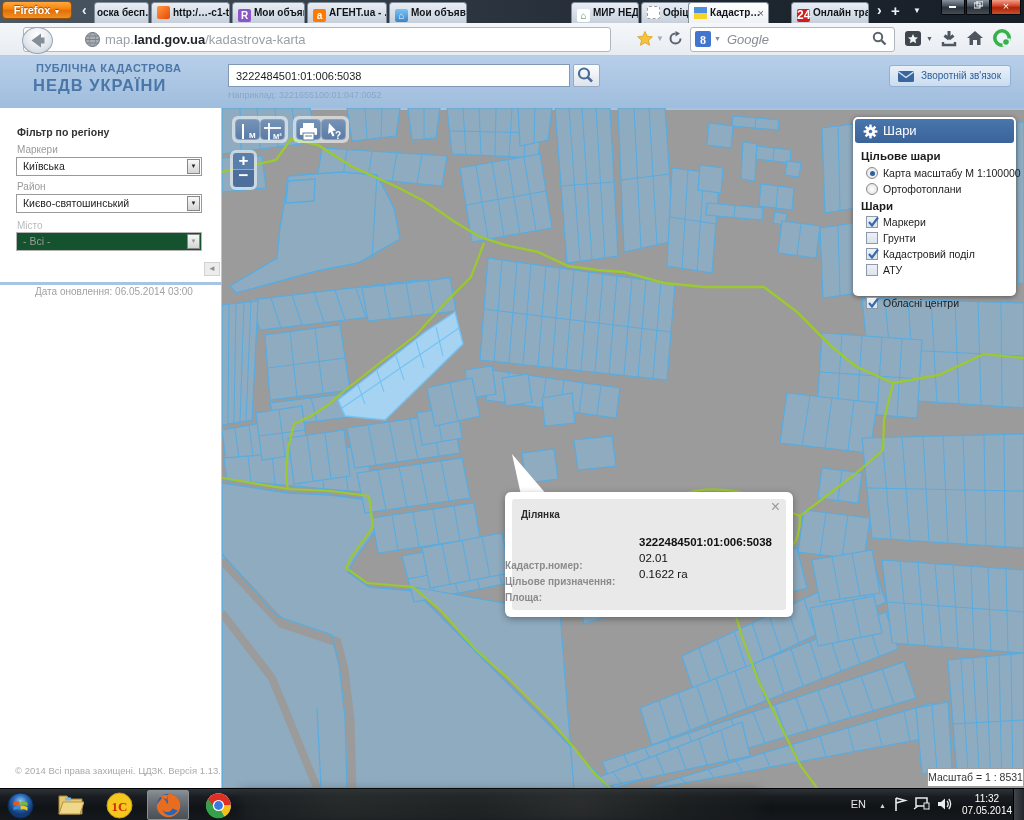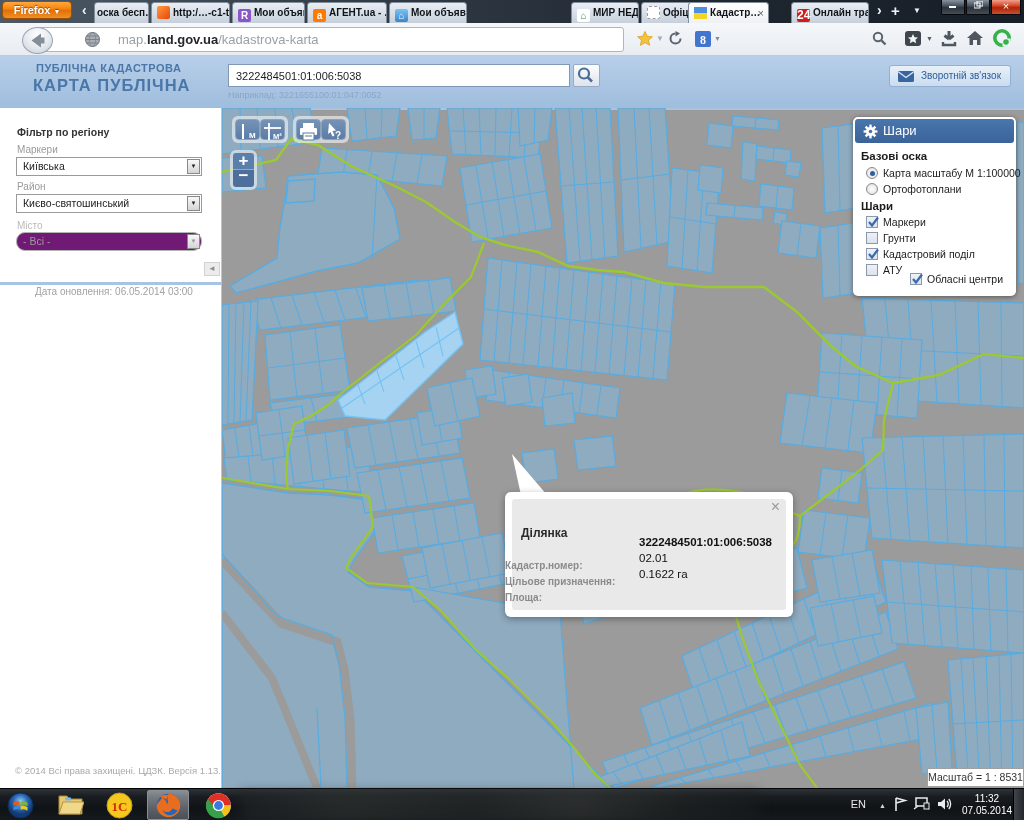--- a/index.html
+++ b/index.html
@@ -16,21 +16,21 @@
 .tab.active{background:linear-gradient(#ffffff,#eef1f5);z-index:3;}
 .tfav{display:inline-block;width:13px;height:13px;vertical-align:-3px;margin-right:3px;border-radius:2px;
  font-size:10px;line-height:13px;text-align:center;color:#fff;font-weight:bold;}
 .tscroll{position:absolute;color:#eef2f6;font-size:14px;font-weight:bold;top:2px;}
 .wb{position:absolute;top:0;width:24px;height:15px;border:1px solid #06080c;border-top:none;
  background:linear-gradient(#88929e,#4a545f 40%,#2a323c 55%,#454e58);color:#e8ecf0;text-align:center;
  font-size:8px;line-height:13px;border-radius:0 0 2px 2px;}
 
 #navbar{position:absolute;left:0;top:23px;width:1024px;height:33px;
  background:linear-gradient(#f5f7fa,#e8ecf1);border-bottom:1px solid #c3c9d1;}
-#urlbar{position:absolute;left:36px;top:4px;width:588px;height:25px;background:#fff;
+#urlbar{position:absolute;left:23px;top:4px;width:588px;height:25px;background:#fff;
  border:1px solid #aeb6c0;border-radius:3px;font-size:13px;color:#8b9098;line-height:23px;padding-left:81px;}
 #urlbar b{color:#24272b;font-weight:bold;}
 #backbtn{position:absolute;left:22px;top:4px;width:31px;height:27px;border-radius:50%;
  background:radial-gradient(circle at 50% 30%,#ffffff,#e4e9ef 55%,#c4ccd6);border:1px solid #9aa4b2;}
 #globe{position:absolute;left:85px;top:9px;width:15px;height:15px;}
 #searchbox{position:absolute;left:690px;top:4px;width:205px;height:25px;background:#fff;
  border:1px solid #aeb6c0;border-radius:3px;font-size:13px;color:#878c94;font-style:italic;line-height:23px;padding-left:36px;}
 .navico{position:absolute;top:10px;}
 
 #pghead{position:absolute;left:0;top:56px;width:1024px;height:52px;
@@ -46,21 +46,21 @@
  background:linear-gradient(#e9f1fa,#cadcef);border:1px solid #93b0d2;border-radius:3px;
  font-size:10px;color:#2f5c96;line-height:20px;padding-left:31px;}
 
 #sidebar{position:absolute;left:0;top:108px;width:222px;height:680px;background:#fff;border-right:1px solid #c4c4c4;}
 #sbtitle{position:absolute;left:17px;top:18px;font-size:10.5px;font-weight:bold;color:#333;}
 .sblabel{position:absolute;left:17px;font-size:10px;color:#9a9a9a;}
 .sbsel{position:absolute;left:16px;width:186px;height:19px;background:#fff;border:1px solid #9a9a9a;
  font-size:10.5px;color:#222;line-height:17px;padding-left:6px;white-space:nowrap;}
 .sbbtn{position:absolute;right:1px;top:1px;width:13px;height:15px;background:linear-gradient(#f8f8f8,#d4d4d4);
  border:1px solid #888;text-align:center;line-height:13px;font-size:6px;color:#222;}
-#sbsel3{background:#701a75;color:#9a9a9a;border-color:#b4b4b4;border-radius:9px;}
+#sbsel3{background:#14532d;color:#9a9a9a;border-color:#b4b4b4;}
 #collapse{position:absolute;left:204px;top:154px;width:16px;height:14px;background:#ececec;border:1px solid #d2d2d2;
  color:#909090;font-size:8px;text-align:center;line-height:12px;}
 #sbline{position:absolute;left:0;top:174px;width:222px;height:3px;background:#a8c4e4;}
 #sbdate{position:absolute;left:35px;top:178px;font-size:10px;color:#a2a2a2;white-space:nowrap;}
 #sbfoot{position:absolute;left:15px;top:657px;font-size:9.5px;color:#aaa;white-space:nowrap;}
 
 #map{position:absolute;left:222px;top:108px;width:802px;height:680px;background:#9b9b9b;overflow:hidden;}
 #mapsvg{position:absolute;left:0;top:0;}
 .tgroup{position:absolute;background:rgba(255,255,255,0.55);border-radius:6px;padding:3px;height:27px;}
 .tbtn{float:left;width:25px;height:21px;background:linear-gradient(#7693b6,#5a7ca6);border:1px solid #8ba1bd;
@@ -75,21 +75,21 @@
  background:linear-gradient(#4976ac,#3a639a);color:#fff;font-size:13px;line-height:24px;padding-left:28px;}
 .laybold{position:absolute;left:8px;font-size:11.5px;font-weight:bold;color:#1c1c1c;white-space:nowrap;}
 .layrow{position:absolute;left:13px;font-size:10.5px;color:#1c1c1c;white-space:nowrap;}
 .rdo{display:inline-block;width:12px;height:12px;border-radius:50%;border:1px solid #8a8a8a;background:radial-gradient(#fff,#dcdcdc);vertical-align:-2px;margin-right:5px;position:relative;}
 .rdo.on:after{content:"";position:absolute;left:3px;top:3px;width:5px;height:5px;border-radius:50%;background:#2e5e9e;}
 .cbx{display:inline-block;width:12px;height:12px;border:1px solid #8a9aac;background:linear-gradient(#eef2f7,#dbe3ec);vertical-align:-2px;margin-right:5px;position:relative;font-size:0;}
 #popup{position:absolute;left:283px;top:384px;width:288px;height:125px;background:#fff;border-radius:6px;
  box-shadow:0 2px 7px rgba(0,0,0,0.35);}
 #popin{position:absolute;left:7px;top:7px;right:7px;bottom:7px;background:#e9e9e9;border-radius:3px;}
 #ptail{position:absolute;left:285px;top:346px;}
-#ptitle{position:absolute;left:16px;top:34px;font-size:12px;font-weight:bold;color:#2b2b2b;}
+#ptitle{position:absolute;left:16px;top:17px;font-size:10px;font-weight:bold;color:#2b2b2b;}
 .prowl{position:absolute;left:0;font-size:10px;font-weight:bold;color:#8b8b8b;margin-top:23px;}
 .prowv{position:absolute;left:134px;font-size:11.5px;color:#111;}
 #pclose{position:absolute;right:13px;top:6px;font-size:16px;color:#9a9a9a;}
 #scalebox{position:absolute;left:705px;top:660px;width:97px;height:19px;background:#fff;border:1px solid #a0a0a0;
  font-size:10.5px;color:#333;text-align:center;line-height:17px;white-space:nowrap;}
 
 #taskbar{position:absolute;left:0;top:788px;width:1024px;height:32px;
  background:linear-gradient(#2e3338,#191d21 25%,#101316 60%,#15181c);border-top:1px solid #010203;}
 #tkblur{position:absolute;left:240px;top:2px;width:520px;height:30px;opacity:0.5;
  background:linear-gradient(90deg,#23282c,#3a3f3a 20%,#2e3230 45%,#424641 65%,#262a28 85%,#1a1d20);filter:blur(6px);}
@@ -144,20 +144,21 @@
           <circle cx="7.5" cy="7.5" r="7" fill="none" stroke="#6f767e"></circle>
         </svg></div>
   <span class="navico" style="left:637px;top:8px;"><svg width="16" height="15">
           <path d="M8 0.5 L10.2 5.2 L15.4 5.8 L11.5 9.2 L12.6 14.3 L8 11.6 L3.4 14.3 L4.5 9.2 L0.6 5.8 L5.8 5.2 Z" fill="#f5c33b" stroke="#d99f1e" stroke-width="0.8"></path>
         </svg></span>
   <span class="navico" style="left:656px;color:#aab;font-size:8px;top:11px;">▼</span>
   <span class="navico" style="left:668px;top:8px;"><svg width="15" height="15">
           <path d="M12.5 7.5 A5 5 0 1 1 7.5 2.5" fill="none" stroke="#5a646e" stroke-width="2"></path>
           <path d="M7.5 0 L12 2.5 L7.5 5.5 Z" fill="#5a646e"></path>
         </svg></span>
+  <div id="searchbox">Google</div>
   <span class="navico" style="left:695px;top:8px;"><svg width="16" height="16">
           <rect width="16" height="16" rx="2" fill="#4175cf"></rect>
           <text x="8" y="12.5" font-size="12" font-weight="bold" fill="#fff" text-anchor="middle" font-family="Liberation Serif">8</text>
         </svg></span>
   <span class="navico" style="left:714px;color:#889;font-size:7px;top:12px;">▼</span>
   <span class="navico" style="left:872px;top:8px;"><svg width="15" height="15">
           <circle cx="6" cy="6" r="4.2" fill="none" stroke="#5a646e" stroke-width="2"></circle>
           <line x1="9.5" y1="9.5" x2="13.5" y2="13.5" stroke="#5a646e" stroke-width="2.4"></line>
         </svg></span>
   <span class="navico" style="left:905px;top:7px;"><svg width="20" height="18">
@@ -173,21 +174,21 @@
           <path d="M9 2 L1 9 L3.5 9 L3.5 16 L7 16 L7 11 L11 11 L11 16 L14.5 16 L14.5 9 L17 9 Z" fill="#4e565f"></path>
         </svg></span>
   <span class="navico" style="left:993px;top:6px;"><svg width="18" height="18">
           <circle cx="9" cy="9" r="7.2" fill="none" stroke="#35b24a" stroke-width="3.6"></circle>
           <rect x="9.5" y="9.5" width="8" height="8" fill="#f0f3f7"></rect>
           <circle cx="13" cy="13" r="2.8" fill="#35b24a"></circle>
         </svg></span>
  </div>
  <div id="pghead">
   <div id="pgtitle1">ПУБЛІЧНА КАДАСТРОВА</div>
-  <div id="pgtitle2">КАРТА ПУБЛІЧНА</div>
+  <div id="pgtitle2">НЕДВ УКРАЇНИ</div>
   <div id="searchinput">3222484501:01:006:5038</div>
   <div id="searchbtn"><svg width="22" height="20">
           <circle cx="10" cy="8.5" r="5" fill="none" stroke="#4a6c96" stroke-width="2.2"></circle>
           <line x1="13.8" y1="12.3" x2="18" y2="16.5" stroke="#4a6c96" stroke-width="2.6"></line>
         </svg></div>
   <div id="hint">Наприклад: 3221655100:01:047:0052</div>
   <div id="fbbtn"><svg style="position:absolute;left:8px;top:5px;" width="17" height="12">
           <rect width="16" height="11" rx="1.5" fill="#3a66a0"></rect>
           <path d="M0.5 1 L8 6.5 L15.5 1" stroke="#dce8f4" stroke-width="1.4" fill="none"></path>
         </svg>Зворотній зв'язок</div>
@@ -545,33 +546,33 @@
             <circle cx="7.5" cy="7.5" r="4.5" fill="#fff"></circle>
             <circle cx="7.5" cy="7.5" r="1.8" fill="#4474aa"></circle>
             <g stroke="#fff" stroke-width="2.4">
               <line x1="7.5" y1="0.6" x2="7.5" y2="14.4"></line>
               <line x1="0.6" y1="7.5" x2="14.4" y2="7.5"></line>
               <line x1="2.6" y1="2.6" x2="12.4" y2="12.4"></line>
               <line x1="12.4" y1="2.6" x2="2.6" y2="12.4"></line>
             </g>
             <circle cx="7.5" cy="7.5" r="1.8" fill="#4474aa"></circle>
           </svg>Шари</div>
-   <div class="laybold" style="top:33px;">Базові оска</div>
+   <div class="laybold" style="top:33px;">Цільове шари</div>
    <div class="layrow" style="top:50px;"><span class="rdo on"></span>Карта масштабу М 1:100000</div>
    <div class="layrow" style="top:66px;"><span class="rdo"></span>Ортофотоплани</div>
    <div class="laybold" style="top:83px;">Шари</div>
    <div class="layrow" style="top:99px;"><span class="cbx"><svg width="13" height="13" style="position:absolute;left:0px;top:-1px;">
               <path d="M2 6 L5 9.5 L11 1.5" stroke="#3a6aae" stroke-width="2.2" fill="none"></path>
             </svg></span>Маркери</div>
    <div class="layrow" style="top:115px;"><span class="cbx"></span>Грунти</div>
    <div class="layrow" style="top:131px;"><span class="cbx"><svg width="13" height="13" style="position:absolute;left:0px;top:-1px;">
               <path d="M2 6 L5 9.5 L11 1.5" stroke="#3a6aae" stroke-width="2.2" fill="none"></path>
             </svg></span>Кадастровий поділ</div>
    <div class="layrow" style="top:147px;"><span class="cbx"></span>АТУ</div>
-   <div class="layrow" style="top:156px;margin-left:44px;"><span class="cbx"><svg width="13" height="13" style="position:absolute;left:0px;top:-1px;">
+   <div class="layrow" style="top:180px;"><span class="cbx"><svg width="13" height="13" style="position:absolute;left:0px;top:-1px;">
               <path d="M2 6 L5 9.5 L11 1.5" stroke="#3a6aae" stroke-width="2.2" fill="none"></path>
             </svg></span>Обласні центри</div>
   </div>
   <div id="ptail"><svg width="46" height="42">
           <polygon points="5,0 40,41 14,41" fill="#ffffff"></polygon>
         </svg></div>
   <div id="popup">
    <div id="popin"></div>
    <div id="ptitle">Ділянка</div>
    <div id="pclose">×</div>

